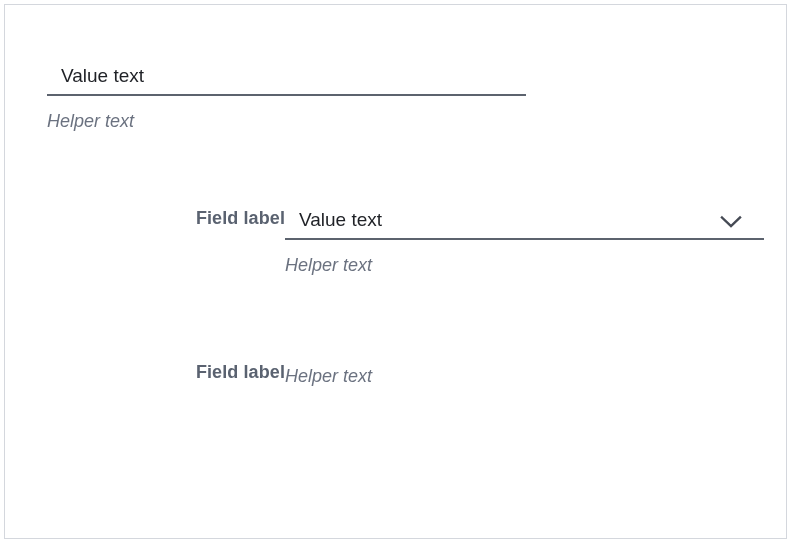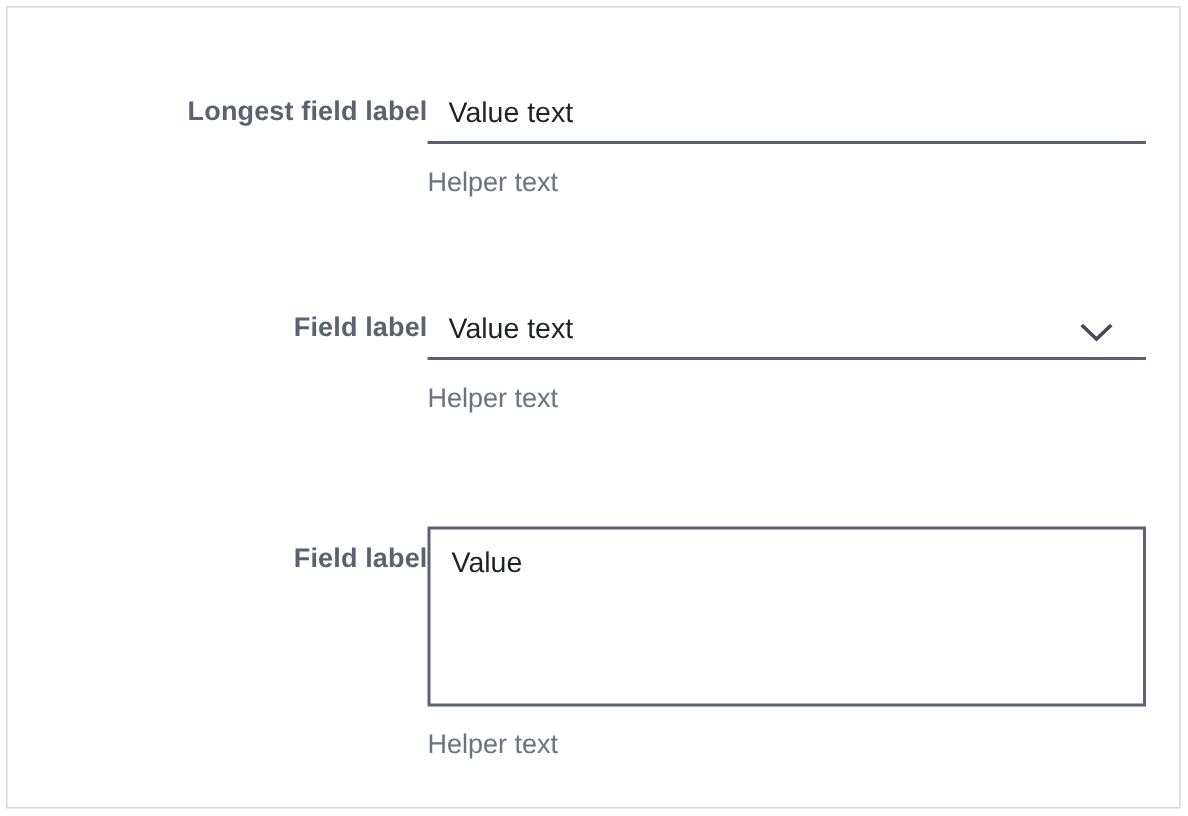--- a/index.html
+++ b/index.html
@@ -122,20 +122,21 @@
     line-height: 26px;
     padding: 10px 12px 10px 14px;
     outline: none;
     resize: none;
     display: block;
   }
 
   
   .helper-text {
     font-family: "Liberation Sans", sans-serif;
+    font-style: italic;
     font-size: 18px;
     color: #6b7280;
     line-height: 22px;
     margin-top: 14px;
     padding-left: 0px;
     white-space: nowrap;
   }
 
   
   #row-1 { left: 42px; top: 58px;  }
@@ -144,21 +145,20 @@
 
   #row-3 .field-label { line-height: 22px; padding-top: 10px; }
 </style>
 </head>
 <body>
 
 <div class="page-frame">
   <div class="form">
 
     <div class="field-row" id="row-1">
-      <div class="field-label">Longest field label</div>
       <div class="field-control">
         <input class="input-underline" type="text" value="Value text" style="">
         <div class="helper-text">Helper text</div>
       </div>
     </div>
 
     <div class="field-row" id="row-2">
       <div class="field-label">Field label</div>
       <div class="field-control">
         <div class="select-wrap">
@@ -169,19 +169,18 @@
             </svg>
           </span>
         </div>
         <div class="helper-text">Helper text</div>
       </div>
     </div>
 
     <div class="field-row" id="row-3">
       <div class="field-label">Field label</div>
       <div class="field-control">
-        <textarea class="textarea-boxed" style="">Value</textarea>
         <div class="helper-text">Helper text</div>
       </div>
     </div>
 
   </div>
 </div>
 
 </body></html>

